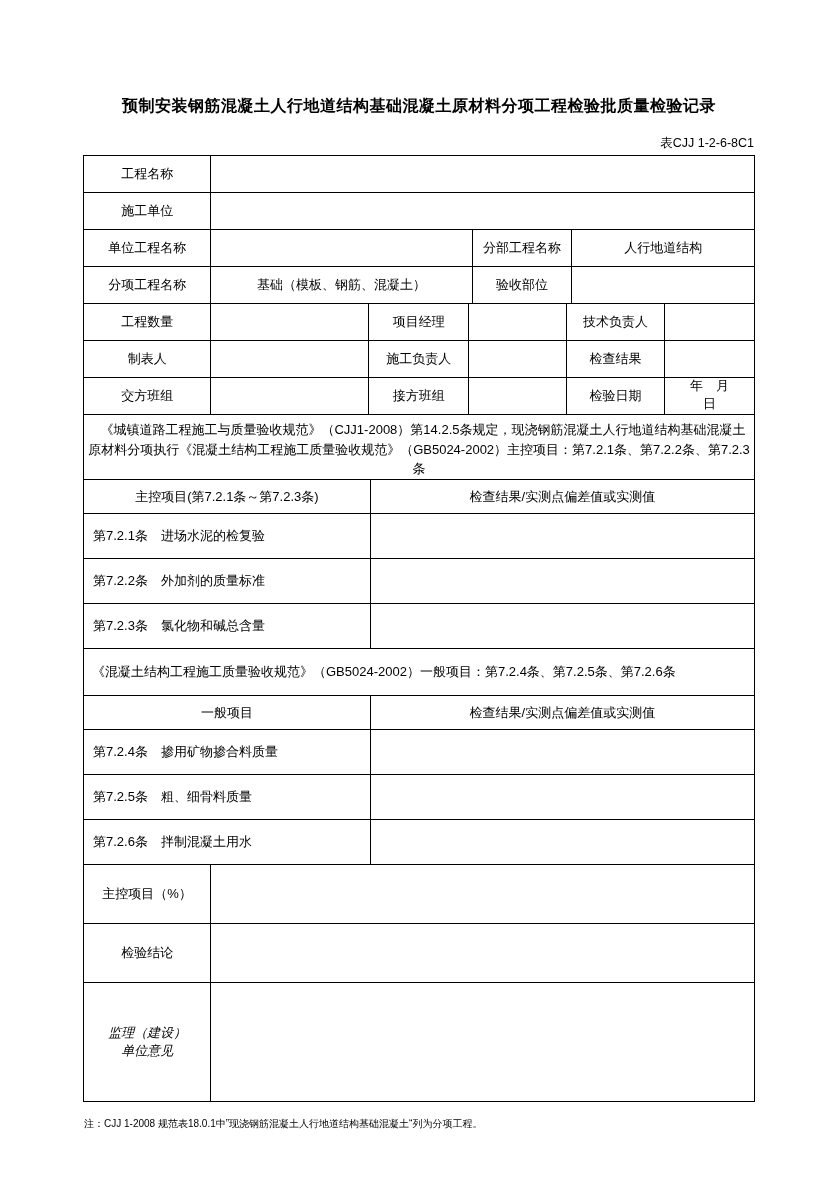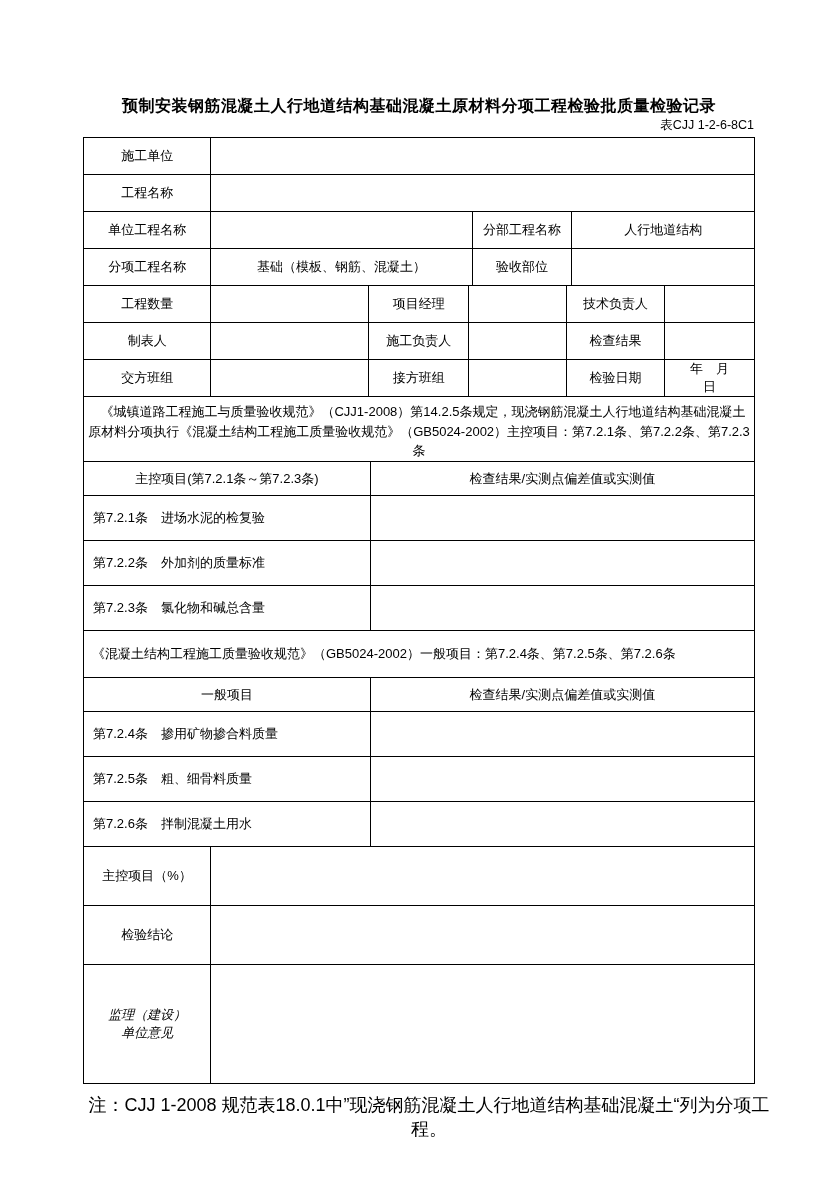--- a/index.html
+++ b/index.html
@@ -7,21 +7,21 @@
     width:838px;height:1186px;background:#ffffff;color:#000;
     font-family:"Liberation Sans","DejaVu Sans",sans-serif;
     -webkit-font-smoothing:none;
   }
   .page{position:relative;width:838px;height:1186px;overflow:hidden;}
   .doc-title{
     margin:96px 42px 0;
     text-align:center;font-size:16px;font-weight:bold;letter-spacing:.5px;
   }
   .form-code{
-    width:670px;margin:0 auto 0;text-align:right;font-size:12.5px;
+    width:670px;margin:18px auto 0;text-align:right;font-size:12.5px;
   }
   .form-table{
     width:670px;margin:3px auto 0;border:1px solid #000;
   }
   .row{display:flex;border-bottom:1px solid #000;}
   .row:last-child{border-bottom:none;font-style:italic;}
   .cell{
     box-sizing:border-box;border-right:1px solid #000;
     display:flex;align-items:center;justify-content:center;
     font-size:13px;line-height:1.35;text-align:center;
@@ -34,44 +34,44 @@
     font-size:13px;line-height:1.5;text-indent:8px;
   }
   .cell.para-mid{justify-content:flex-start;text-align:center;padding-left:8px;}
   
   .h36{height:36px;} .h64{height:64px;} .h33{height:33px;}
   .h44{height:44px;} .h46{height:46px;} .h58{height:58px;} .h118{height:118px;}
   
   .c2a-1{width:19%;} .c2a-2{width:81%;}
   .c4-1{width:19%;} .c4-2{width:39%;} .c4-3{width:14.9%;} .c4-4{width:27.1%;text-align:center;}
   .c6-1{width:19%;} .c6-2{width:23.6%;} .c6-3{width:14.9%;}
-  .c6-4{width:14.6%;} .c6-5{width:14.6%;} .c6-6{width:13.3%;}
+  .c6-4{width:14.6%;} .c6-5{width:14.6%;} .c6-6{width:13.3%;font-family:Liberation Mono, monospace;}
   .cb-1{width:42.8%;} .cb-2{width:57.2%;}
   .two-line{display:flex;flex-direction:column;align-items:center;justify-content:center;}
   .footnote{
-    width:690px;margin:9px auto 0 84px;font-size:18px;text-align:center;
+    width:690px;margin:15px auto 0 84px;font-size:10px;text-align:left;
   }
 </style>
 </head>
 <body>
 
 <div class="page">
 
   <div class="doc-title">预制安装钢筋混凝土人行地道结构基础混凝土原材料分项工程检验批质量检验记录</div>
   <div class="form-code">表CJJ 1-2-6-8C1</div>
 
   <div class="form-table">
 
     <div class="row">
-      <div class="cell h36 c2a-1">施工单位</div>
+      <div class="cell h36 c2a-1">工程名称</div>
       <div class="cell h36 c2a-2"></div>
     </div>
 
     <div class="row">
-      <div class="cell h36 c2a-1">工程名称</div>
+      <div class="cell h36 c2a-1">施工单位</div>
       <div class="cell h36 c2a-2"></div>
     </div>
 
     <div class="row">
       <div class="cell h36 c4-1">单位工程名称</div>
       <div class="cell h36 c4-2"></div>
       <div class="cell h36 c4-3">分部工程名称</div>
       <div class="cell h36 c4-4">人行地道结构</div>
     </div>
 

